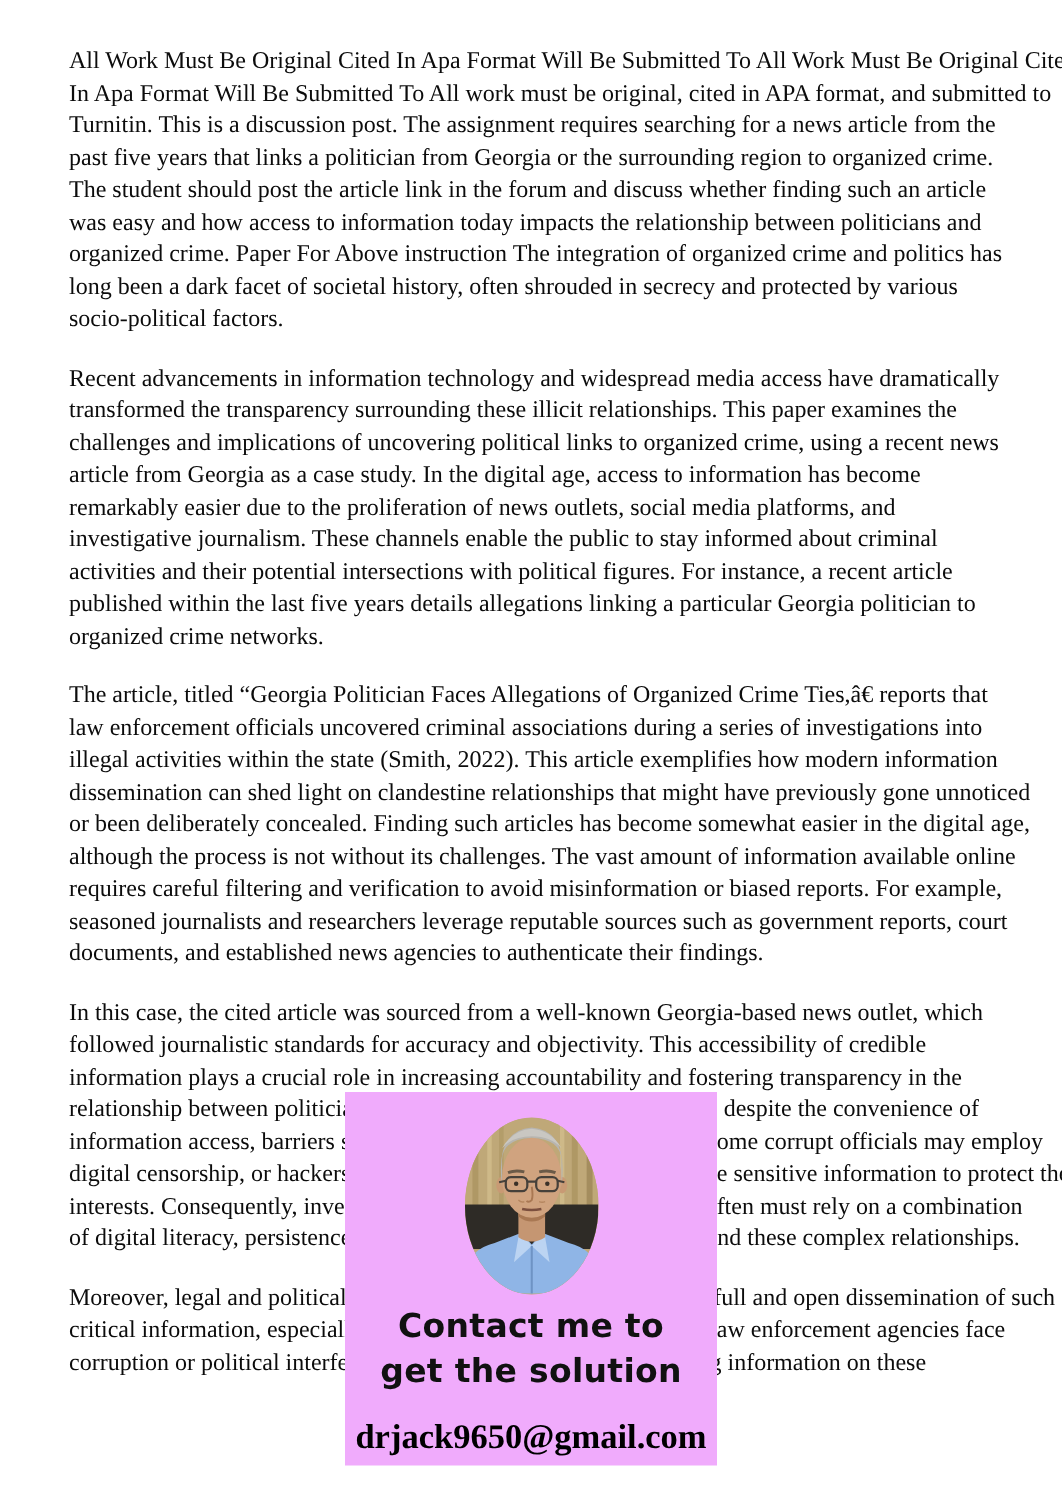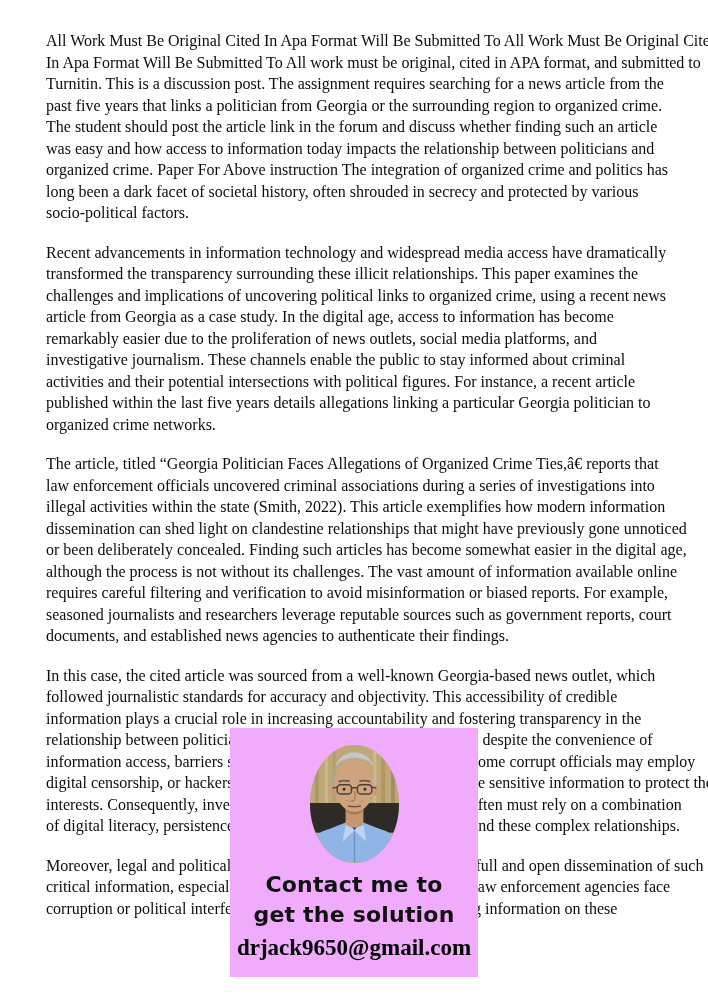--- a/index.html
+++ b/index.html
@@ -43,21 +43,21 @@
     margin-top: 7px;
     font-family: "DejaVu Sans", "Liberation Sans", sans-serif;
     font-weight: 800;
     font-size: 22px;
     line-height: 30px;
     letter-spacing: 0.2px;
     color: #111111;
     white-space: pre-line;       
   }
   .ad-email {
-    margin-top: 5px;
+    margin-top: 15px;
     font-family: "Liberation Serif", serif;
     font-weight: bold;
     font-size: 23px;
     color: #000000;
   }
 </style>
 </head>
 <body>
 
 <div class="page">

